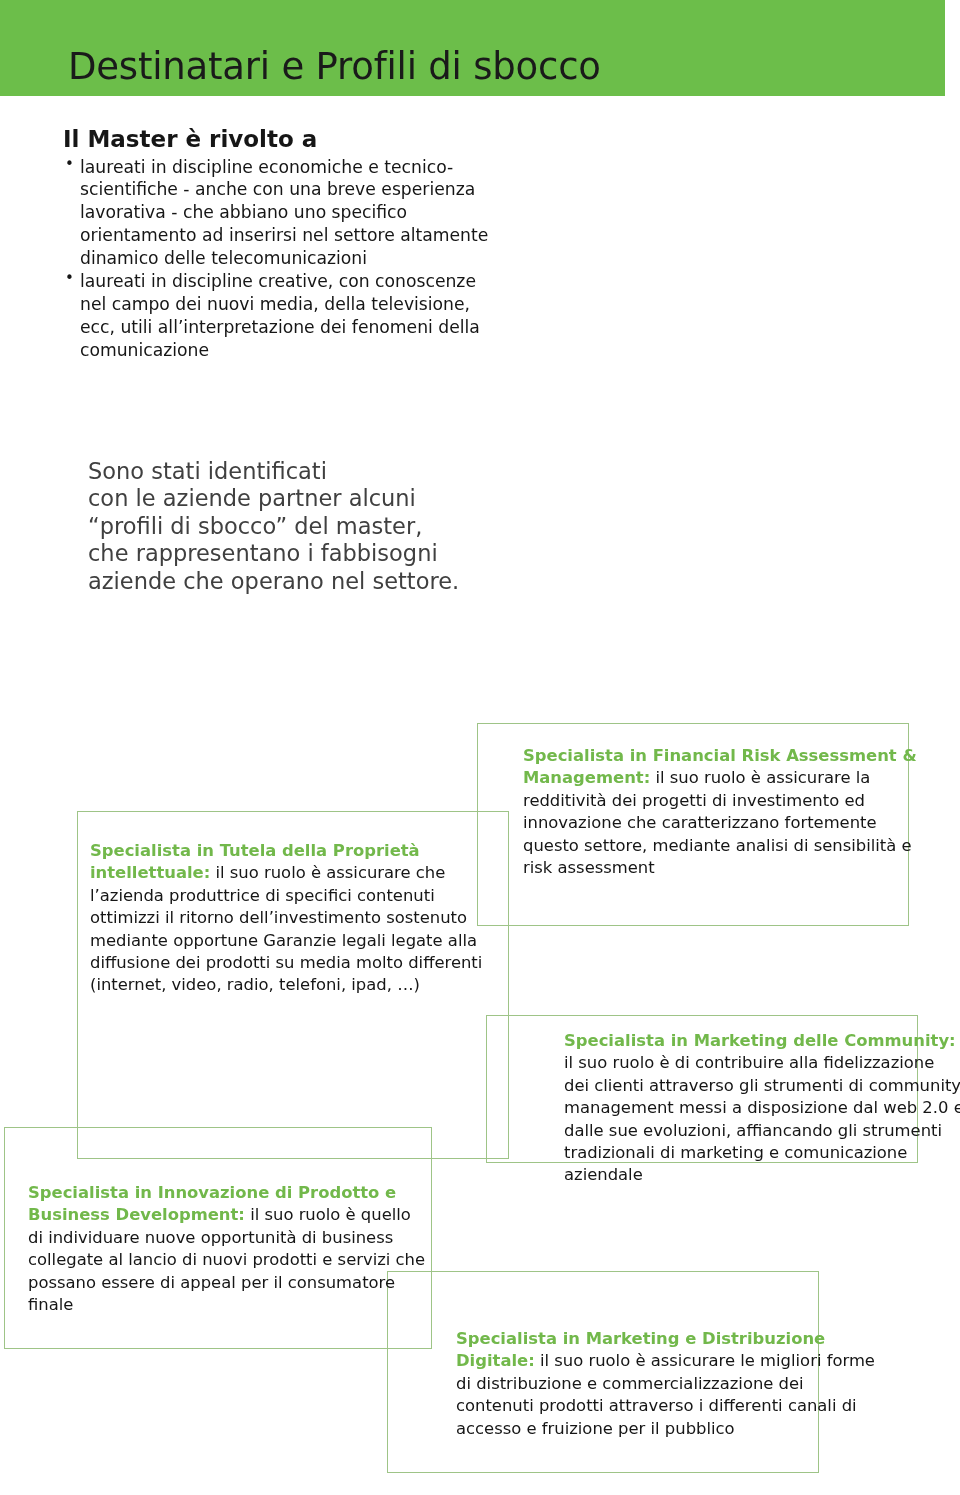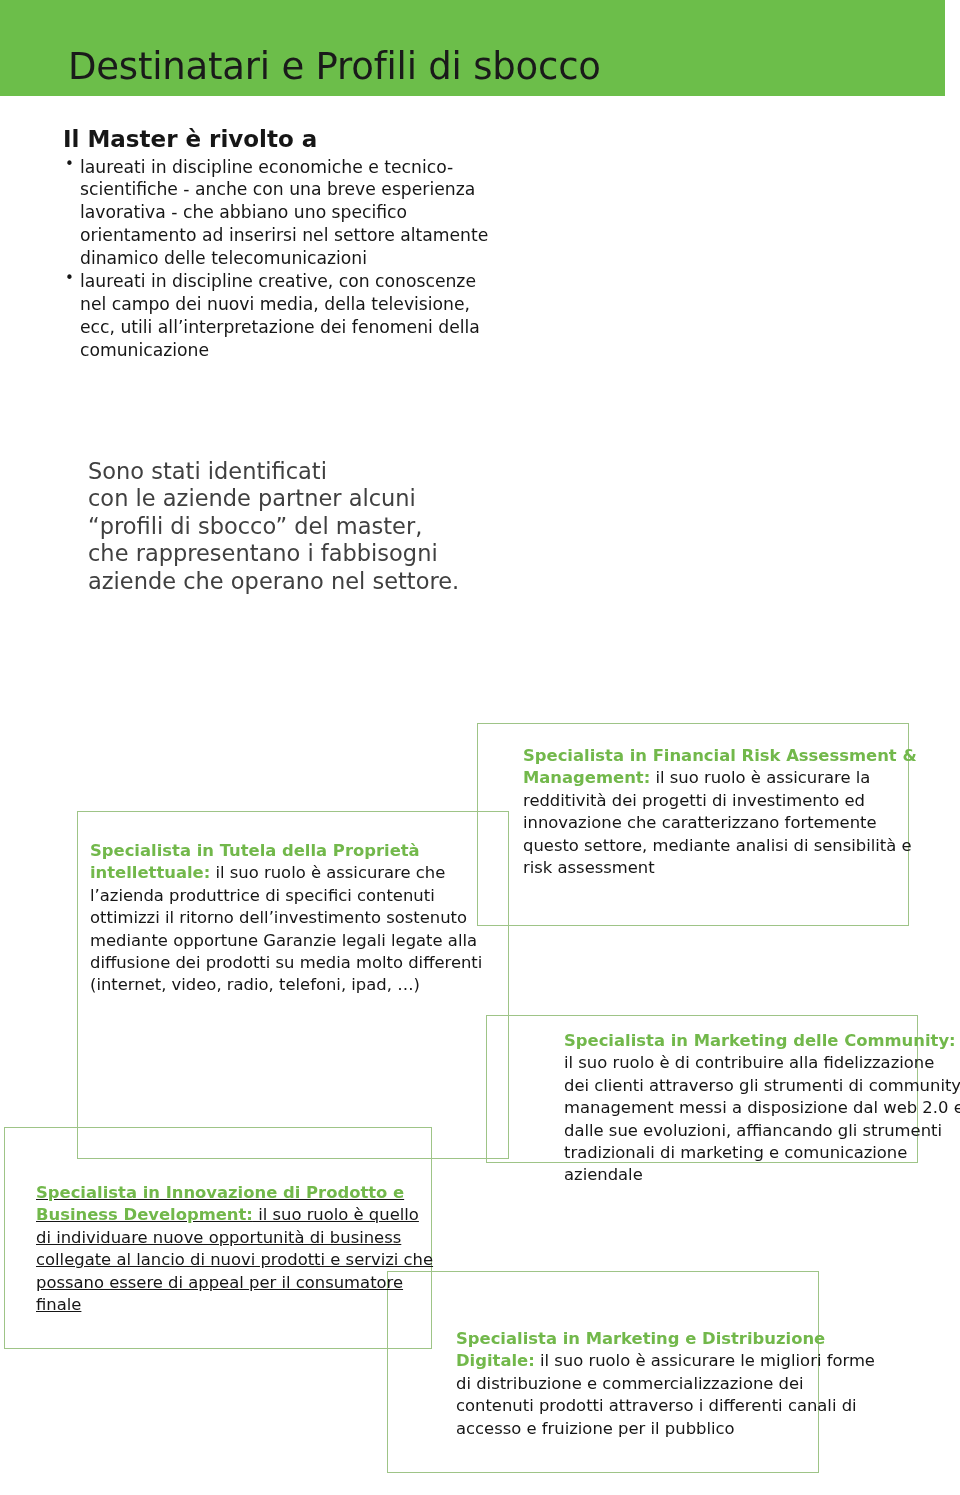--- a/index.html
+++ b/index.html
@@ -108,21 +108,21 @@
   #box-financial      { left: 477px; top: 723px;  width: 432px; height: 203px; }
   #txt-financial      { left: 523px; top: 745px;  width: 400px; }
 
   #box-tutela         { left: 77px;  top: 811px;  width: 432px; height: 348px; }
   #txt-tutela         { left: 90px;  top: 840px;  width: 400px; }
 
   #box-community      { left: 486px; top: 1015px; width: 432px; height: 148px; }
   #txt-community      { left: 564px; top: 1030px; width: 400px; }
 
   #box-innovazione    { left: 4px;   top: 1127px; width: 428px; height: 222px; }
-  #txt-innovazione    { left: 36px;  top: 1182px; width: 400px; text-decoration: underline; }
+  #txt-innovazione    { left: 28px;  top: 1182px; width: 400px; }
 
   #box-distribuzione  { left: 387px; top: 1271px; width: 432px; height: 202px; }
   #txt-distribuzione  { left: 456px; top: 1328px; width: 420px; }
 </style>
 </head>
 <body>
 
 <div id="page">
 
   <div class="header-bar"></div>

